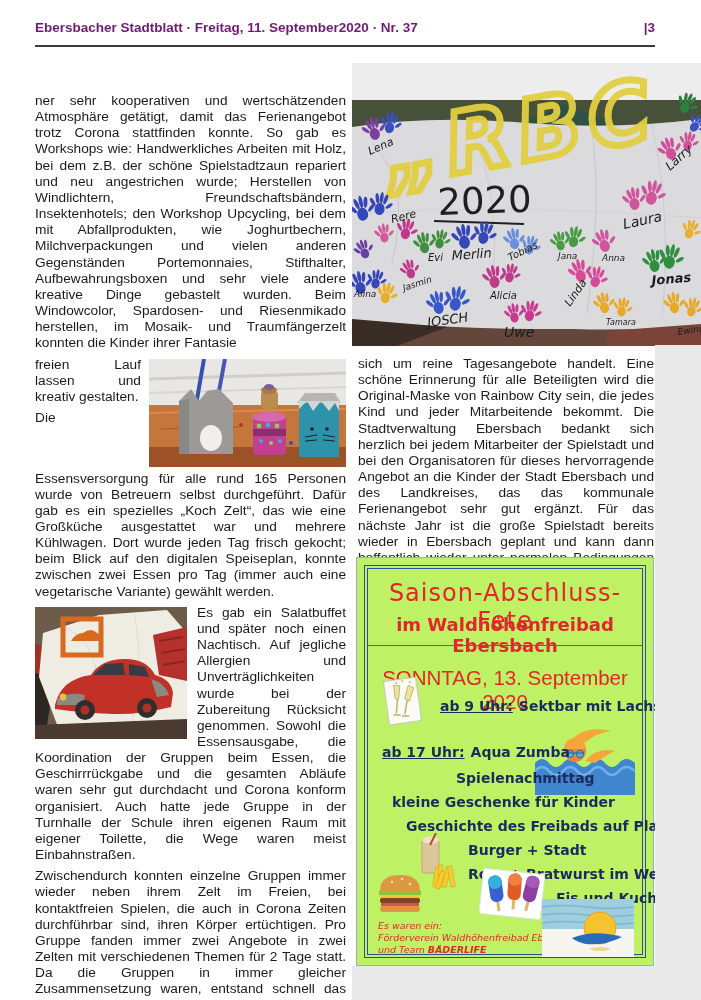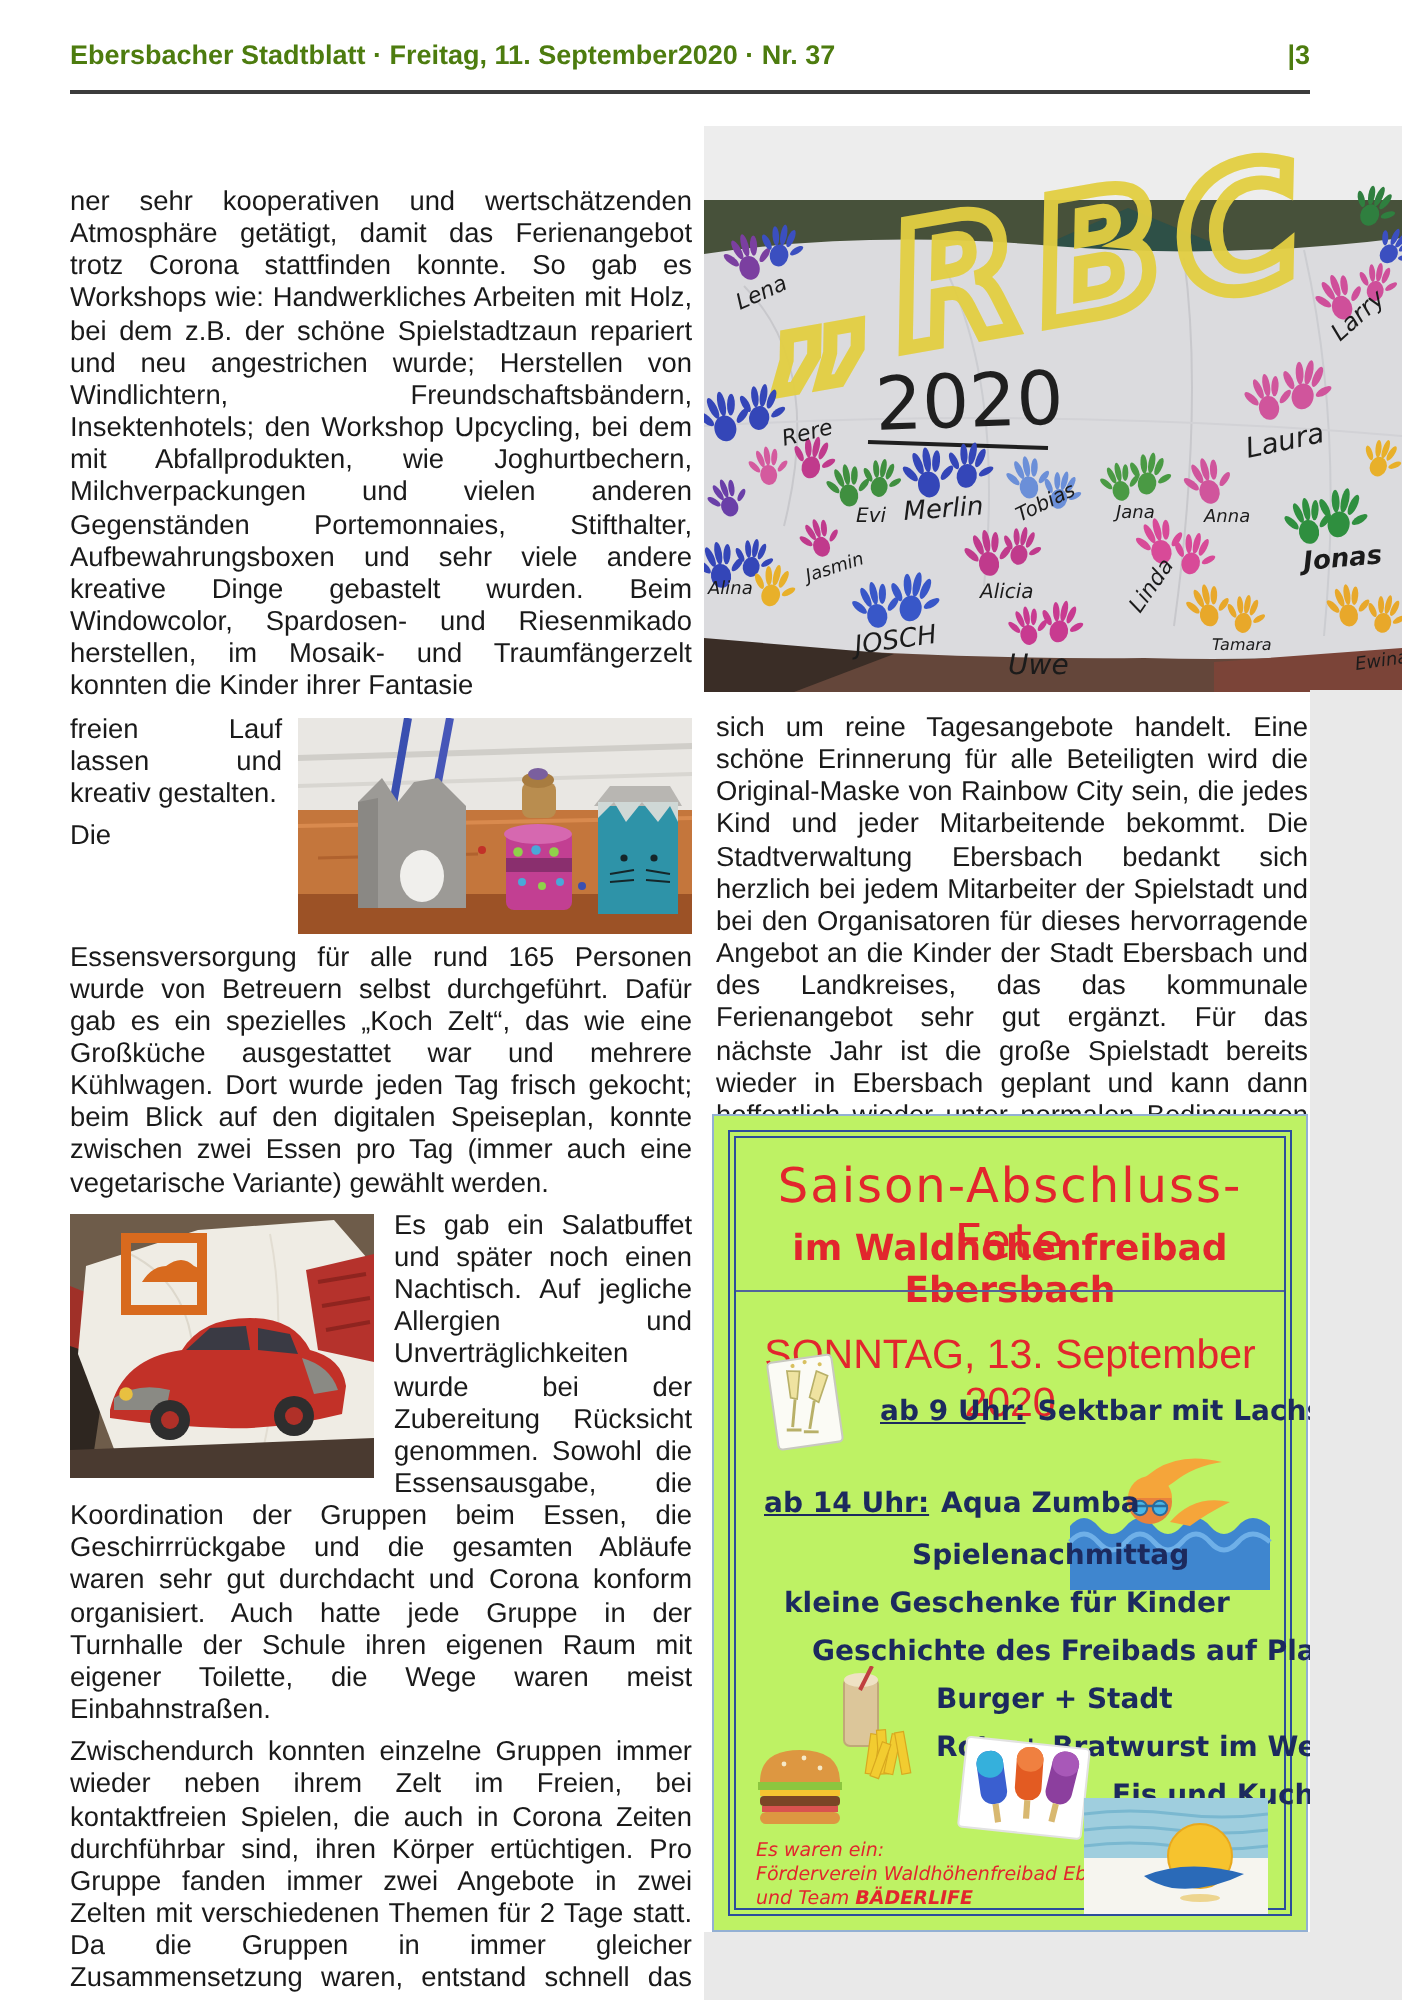--- a/index.html
+++ b/index.html
@@ -5,21 +5,21 @@
   * { margin:0; padding:0; box-sizing:border-box; }
   html,body { width:701px; height:1000px; background:#ffffff; }
   body { font-family:"Liberation Sans", sans-serif; color:#1a1a1a; }
   .page { position:relative; width:701px; height:1000px; background:#fff; overflow:hidden; }
 
   
   .scan-gray-right  { position:absolute; left:655px; top:345px; width:46px;  height:655px; background:#e9e9e9; }
   .scan-gray-bottom { position:absolute; left:352px; top:966px; width:349px; height:34px;  background:#e9e9e9; }
 
   
-  .masthead { position:absolute; left:35px; top:20px; width:620px; display:flex; justify-content:space-between; font-size:13.5px; font-weight:bold; color:#4d7c0f; }
+  .masthead { position:absolute; left:35px; top:20px; width:620px; display:flex; justify-content:space-between; font-size:13.5px; font-weight:bold; color:#701a75; }
   .masthead-rule { position:absolute; left:35px; top:45px; width:620px; height:2px; background:#3c3c3c; }
 
   
   .left-col  { position:absolute; left:35px;  top:93px;  width:311px; font-size:13.7px; line-height:16.15px; text-align:justify; }
   .right-col { position:absolute; left:358px; top:356px; width:296px; font-size:13.7px; line-height:16.15px; text-align:justify; }
   .para { margin-bottom:5px; }
   .float-crafts { float:right; width:197px; height:108px; margin:2px 0 4px 8px; }
   .float-shirt  { float:left;  width:152px; height:132px; margin:2px 10px 4px 0; }
   .float-crafts svg, .float-shirt svg { display:block; width:100%; height:100%; }
 
@@ -253,21 +253,21 @@
           <path d="M28,36 Q44,8 76,16 Q62,18 52,26 Q42,32 38,40 Z" fill="#f5a53a"></path>
           <circle cx="40" cy="36" r="11" fill="#e8823c"></circle>
           <path d="M29,34 A11,11 0 0 1 51,34 Z" fill="#f5a53a"></path>
           <circle cx="35" cy="39" r="3.6" fill="#49b8e8" stroke="#2a6a9a"></circle>
           <circle cx="45" cy="39" r="3.6" fill="#49b8e8" stroke="#2a6a9a"></circle>
           <line x1="31" y1="38" x2="49" y2="38" stroke="#2a6a9a" stroke-width="1.2"></line>
           <path d="M50,46 Q62,32 80,36 Q68,42 60,48 Z" fill="#f5a53a"></path>
         </svg>
       </div>
       <div class="fl-line" style="left:14px; top:175px;">
-        <span class="fl-time">ab 14 Uhr:</span><span>Aqua Zumba</span>
+        <span class="fl-time">ab 17 Uhr:</span><span>Aqua Zumba</span>
       </div>
       <div class="fl-line" style="left:88px;  top:201px;">Spielenachmittag</div>
       <div class="fl-line" style="left:12px;  top:225px;margin-left:12px;">kleine Geschenke für Kinder</div>
       <div class="fl-line" style="left:38px;  top:249px;">Geschichte des Freibads auf Plakaten</div>
       <div class="fl-line" style="left:100px; top:273px;">Burger + Stadt</div>
       <div class="fl-line" style="left:100px; top:297px;">Rote + Bratwurst im Wecken</div>
       <div class="fl-line" style="left:188px; top:321px;">Eis und Kuchen</div>
 
       <div class="fl-icon" style="left:8px; top:264px; width:88px; height:82px;">
         <svg viewBox="0 0 88 82">

